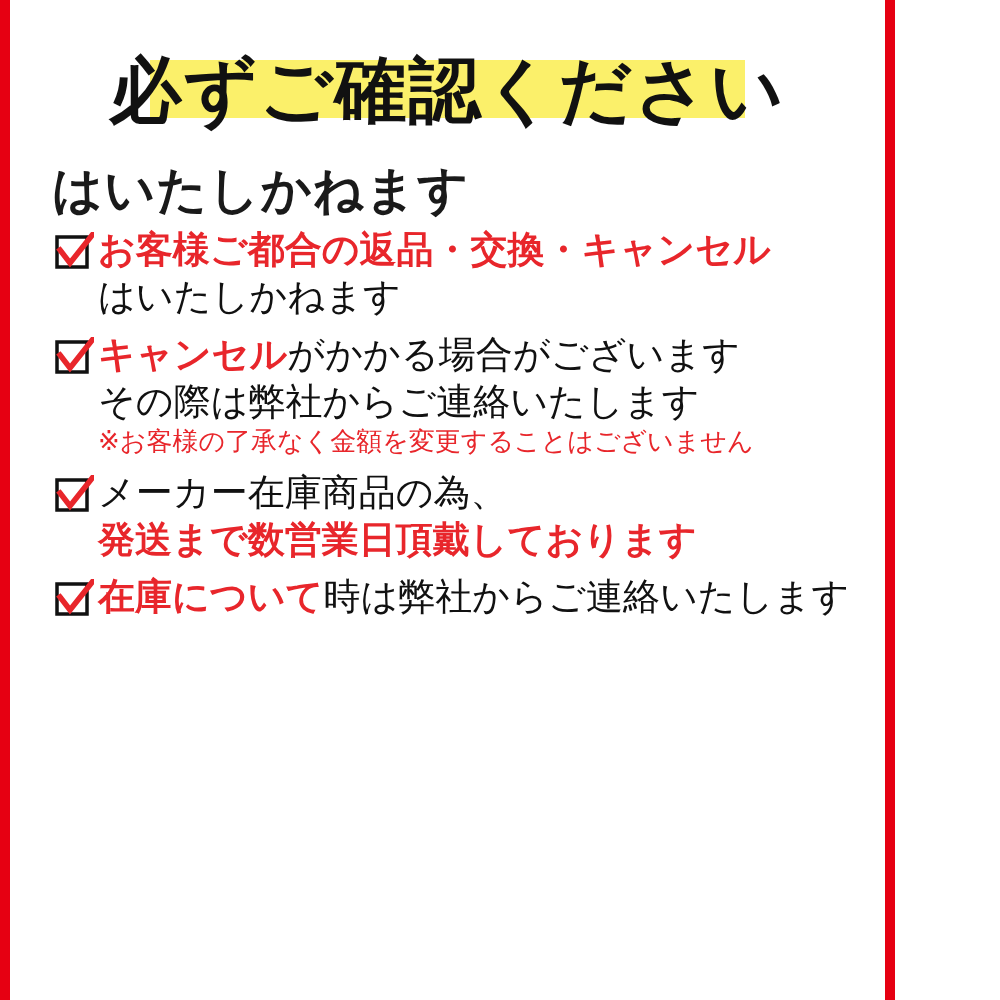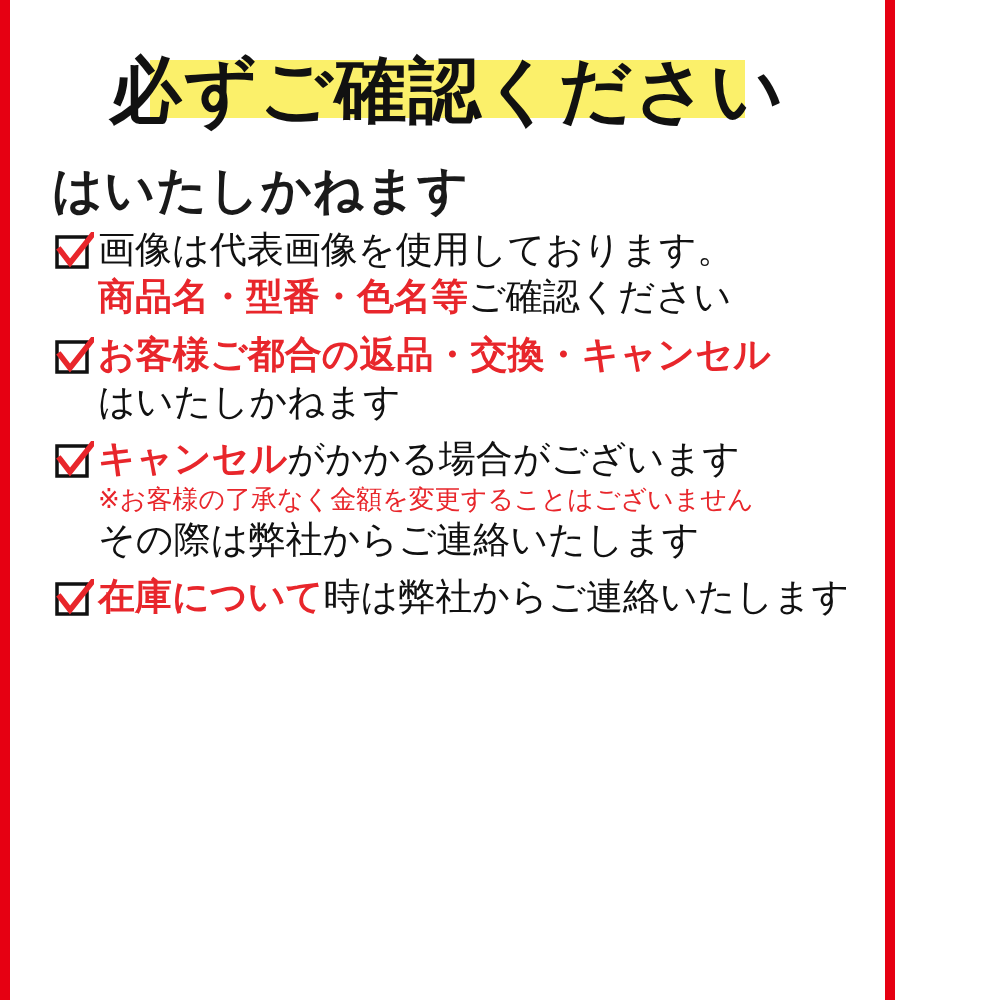--- a/index.html
+++ b/index.html
@@ -121,51 +121,51 @@
         <div class="section">
           <div class="section-heading">はいたしかねます</div>
           <div class="item">
             <div class="check">
               <svg width="40" height="40" viewBox="0 0 40 40" aria-hidden="true">
                 <rect x="3" y="5" width="30" height="30" fill="none" stroke="#111111" stroke-width="3.5"></rect>
                 <path d="M6 18 L16 31 L39 2" fill="none" stroke="#e8262b" stroke-width="5.5" stroke-linecap="square"></path>
               </svg>
             </div>
             <div class="lines">
-              <div class="line"><span class="blk">画像は代表画像を使用しております。</span></div>
-              <div class="line"><span class="red">商品名・型番・色名等</span><span class="blk">ご確認ください</span></div>
-            </div>
-          </div>
-          <div class="item">
-            <div class="check">
-              <svg width="40" height="40" viewBox="0 0 40 40" aria-hidden="true">
-                <rect x="3" y="5" width="30" height="30" fill="none" stroke="#111111" stroke-width="3.5"></rect>
-                <path d="M6 18 L16 31 L39 2" fill="none" stroke="#e8262b" stroke-width="5.5" stroke-linecap="square"></path>
-              </svg>
-            </div>
-            <div class="lines">
               <div class="line"><span class="red">お客様ご都合の返品・交換・キャンセル</span></div>
               <div class="line"><span class="blk">はいたしかねます</span></div>
             </div>
           </div>
           <div class="item">
             <div class="check">
               <svg width="40" height="40" viewBox="0 0 40 40" aria-hidden="true">
                 <rect x="3" y="5" width="30" height="30" fill="none" stroke="#111111" stroke-width="3.5"></rect>
                 <path d="M6 18 L16 31 L39 2" fill="none" stroke="#e8262b" stroke-width="5.5" stroke-linecap="square"></path>
               </svg>
             </div>
             <div class="lines">
               <div class="line"><span class="red">キャンセル</span><span class="blk">がかかる場合がございます</span></div>
+              <div class="line"><span class="blk">その際は弊社からご連絡いたします</span></div>
               <div class="line small"><span class="red-small">※お客様の了承なく金額を変更することはございません</span></div>
-              <div class="line"><span class="blk">その際は弊社からご連絡いたします</span></div>
             </div>
           </div>
         </div>
         <div class="section">
+          <div class="item">
+            <div class="check">
+              <svg width="40" height="40" viewBox="0 0 40 40" aria-hidden="true">
+                <rect x="3" y="5" width="30" height="30" fill="none" stroke="#111111" stroke-width="3.5"></rect>
+                <path d="M6 18 L16 31 L39 2" fill="none" stroke="#e8262b" stroke-width="5.5" stroke-linecap="square"></path>
+              </svg>
+            </div>
+            <div class="lines">
+              <div class="line"><span class="blk">メーカー在庫商品の為、</span></div>
+              <div class="line"><span class="red">発送まで数営業日頂戴しております</span></div>
+            </div>
+          </div>
           <div class="item">
             <div class="check">
               <svg width="40" height="40" viewBox="0 0 40 40" aria-hidden="true">
                 <rect x="3" y="5" width="30" height="30" fill="none" stroke="#111111" stroke-width="3.5"></rect>
                 <path d="M6 18 L16 31 L39 2" fill="none" stroke="#e8262b" stroke-width="5.5" stroke-linecap="square"></path>
               </svg>
             </div>
             <div class="lines">
               <div class="line"><span class="red">在庫について</span><span class="blk">時は弊社からご連絡いたします</span></div>
             </div>

